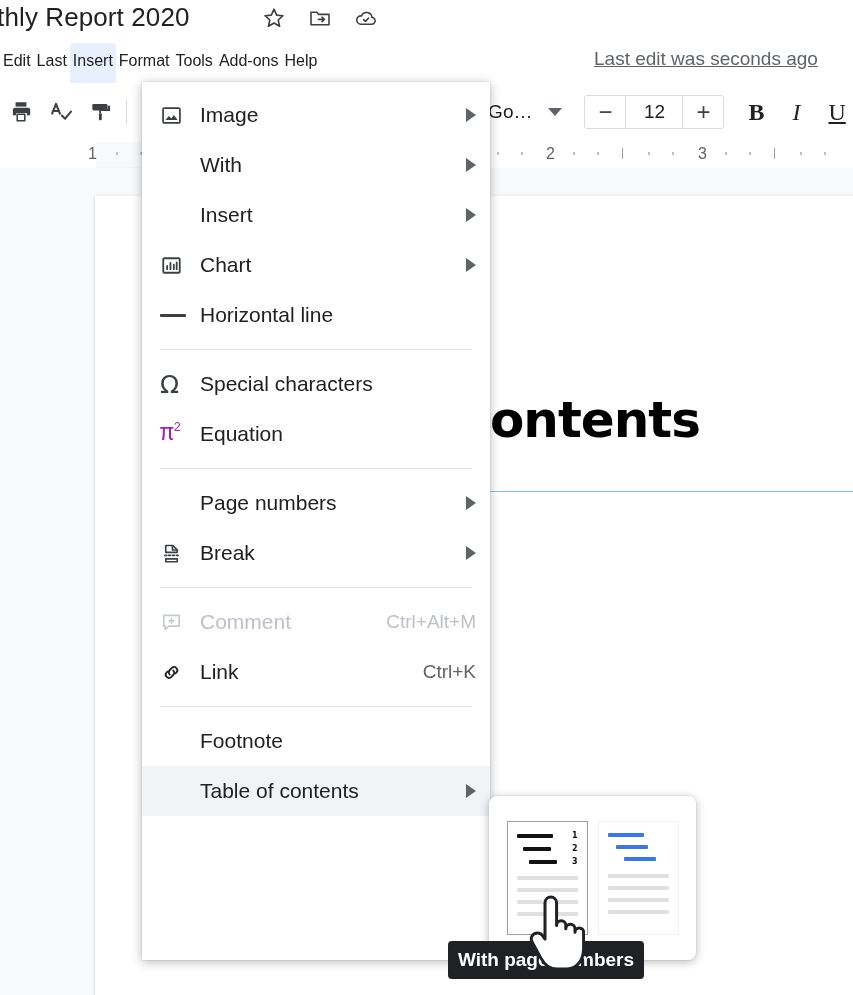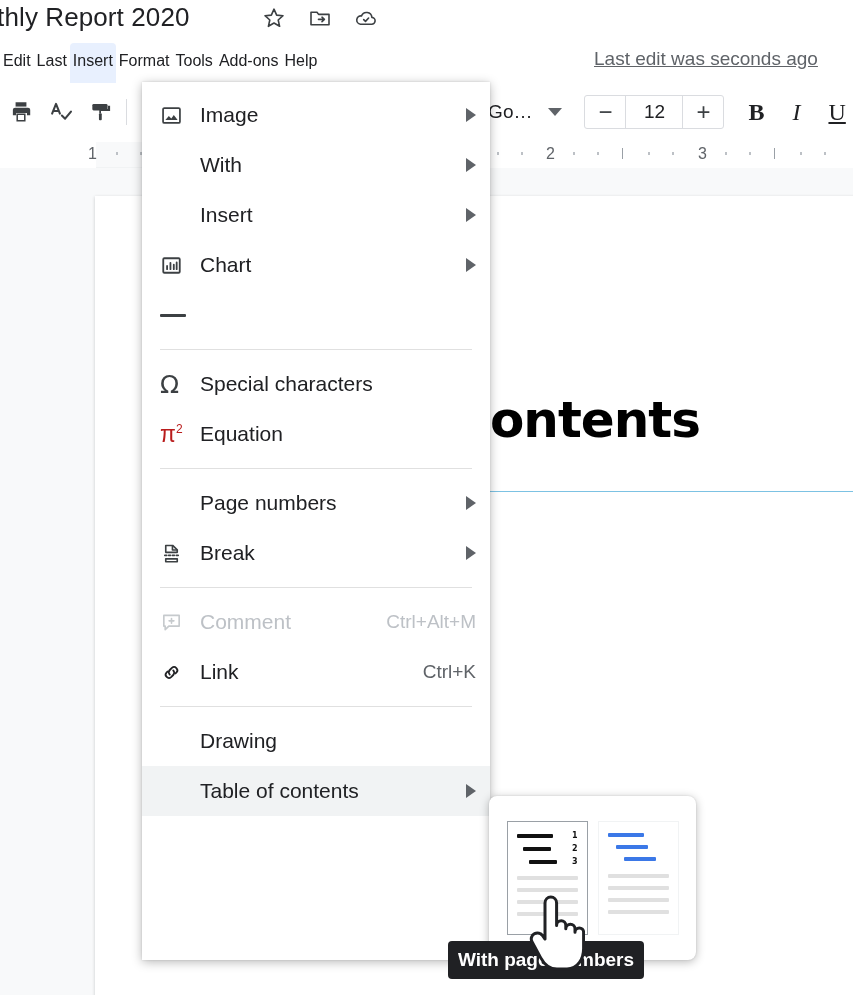--- a/index.html
+++ b/index.html
@@ -119,21 +119,21 @@
   .mi.disabled .mi-label, .mi.disabled .mi-accel { color: #bdc1c6; }
   .mi.disabled .mi-ico { color: #c6cacd; }
   .mi-accel { font-size: 19px; color: #5f6368; white-space: nowrap; margin-left: 16px; }
   .mi-arrow {
     width: 0; height: 0; margin-left: 16px;
     border-top: 7px solid transparent; border-bottom: 7px solid transparent;
     border-left: 10px solid #5f6368;
   }
   .mi-sep { height: 1px; background: #e0e0e0; margin: 9px 18px; }
   .glyph-omega { font-size: 25px; font-family: "DejaVu Sans", sans-serif; color: #3c4043; line-height: 1; }
-  .glyph-pi { font-size: 23px; font-family: Liberation Sans, sans-serif; color: #b91c1c; line-height: 1; }
+  .glyph-pi { font-size: 23px; font-family: Liberation Mono, monospace; color: #a21caf; line-height: 1; }
   .glyph-pi sup { font-size: 12px; }
   .hline-dash { width: 26px; height: 3px; background: #3c4043; border-radius: 1px; }
 
   
   .toc-panel {
     position: absolute; left: 489px; top: 796px; width: 207px; height: 164px;
     background: #fff; border-radius: 8px;
     box-shadow: 0 2px 10px rgba(0,0,0,.28), 0 0 2px rgba(0,0,0,.12);
     display: flex; align-items: center; justify-content: center; gap: 10px;
     z-index: 60;
@@ -308,20 +308,21 @@
         </svg>
       </span>
       <span class="mi-label">Chart</span>
       <span class="mi-arrow"></span>
     </div>
 
     <div class="mi">
       <span class="mi-ico">
         <span class="hline-dash"></span>
       </span>
+      <span class="mi-label">Horizontal line</span>
     </div>
 
 
     <div class="mi-sep"></div>
 
     <div class="mi">
       <span class="mi-ico">
           <span class="glyph-omega">Ω</span>
         </span>
       <span class="mi-label">Special characters</span>
@@ -377,21 +378,21 @@
         </svg>
       </span>
       <span class="mi-label">Link</span>
       <span class="mi-accel">Ctrl+K</span>
     </div>
 
     <div class="mi-sep"></div>
 
     <div class="mi">
       <span class="mi-ico"></span>
-      <span class="mi-label">Drawing</span>
+      <span class="mi-label">Footnote</span>
     </div>
 
     <div class="mi hl">
       <span class="mi-ico"></span>
       <span class="mi-label">Table of contents</span>
       <span class="mi-arrow"></span>
     </div>
   </div>
 
   <div class="toc-panel">

